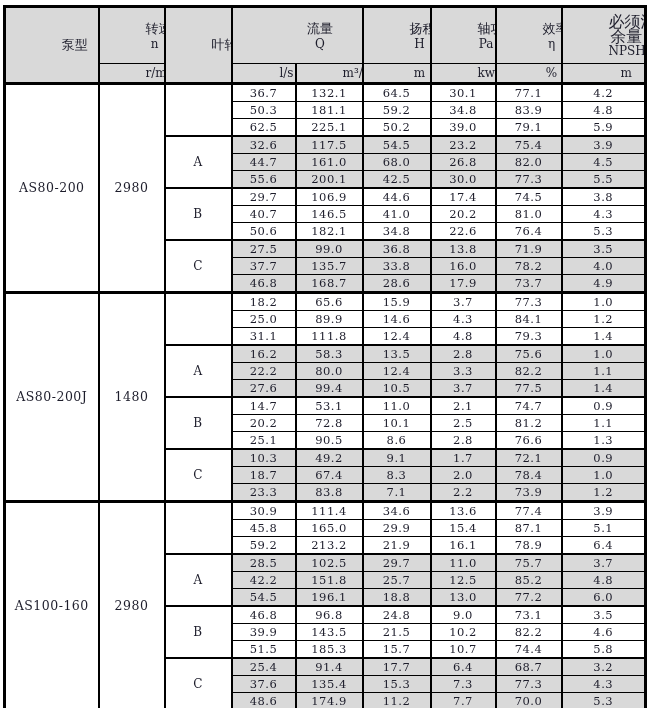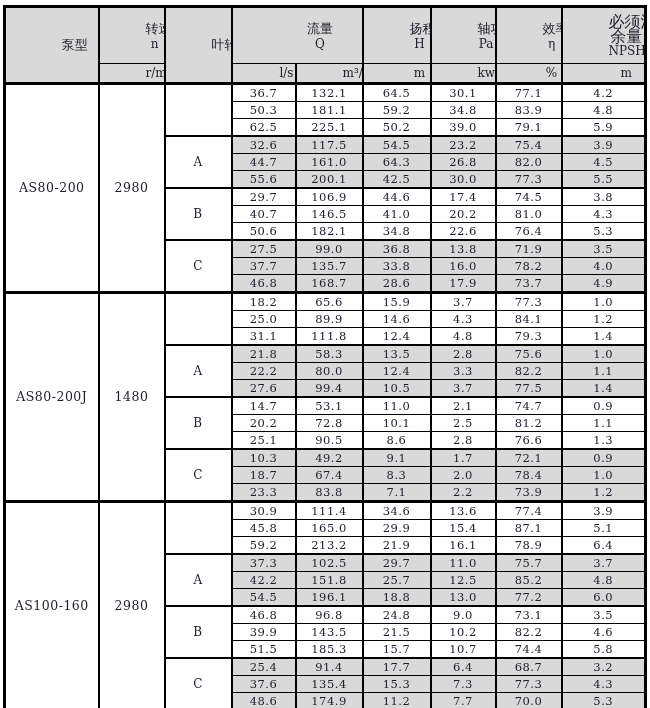--- a/index.html
+++ b/index.html
@@ -160,21 +160,21 @@
           <td class="shaded">32.6</td>
           <td class="shaded">117.5</td>
           <td class="shaded">54.5</td>
           <td class="shaded">23.2</td>
           <td class="shaded">75.4</td>
           <td class="shaded">3.9</td>
         </tr>
         <tr>
           <td class="shaded">44.7</td>
           <td class="shaded">161.0</td>
-          <td class="shaded">64.3</td>
+          <td class="shaded">68.0</td>
           <td class="shaded">26.8</td>
           <td class="shaded">82.0</td>
           <td class="shaded">4.5</td>
         </tr>
         <tr>
           <td class="shaded">55.6</td>
           <td class="shaded">200.1</td>
           <td class="shaded">42.5</td>
           <td class="shaded">30.0</td>
           <td class="shaded">77.3</td>
@@ -252,21 +252,21 @@
         <tr>
           <td>31.1</td>
           <td>111.8</td>
           <td>12.4</td>
           <td>4.8</td>
           <td>79.3</td>
           <td>1.4</td>
         </tr>
         <tr class="group-start">
           <td rowspan="3" class="impeller">A</td>
-          <td class="shaded">21.8</td>
+          <td class="shaded">16.2</td>
           <td class="shaded">58.3</td>
           <td class="shaded">13.5</td>
           <td class="shaded">2.8</td>
           <td class="shaded">75.6</td>
           <td class="shaded">1.0</td>
         </tr>
         <tr>
           <td class="shaded">22.2</td>
           <td class="shaded">80.0</td>
           <td class="shaded">12.4</td>
@@ -354,21 +354,21 @@
         <tr>
           <td>59.2</td>
           <td>213.2</td>
           <td>21.9</td>
           <td>16.1</td>
           <td>78.9</td>
           <td>6.4</td>
         </tr>
         <tr class="group-start">
           <td rowspan="3" class="impeller">A</td>
-          <td class="shaded">37.3</td>
+          <td class="shaded">28.5</td>
           <td class="shaded">102.5</td>
           <td class="shaded">29.7</td>
           <td class="shaded">11.0</td>
           <td class="shaded">75.7</td>
           <td class="shaded">3.7</td>
         </tr>
         <tr>
           <td class="shaded">42.2</td>
           <td class="shaded">151.8</td>
           <td class="shaded">25.7</td>

